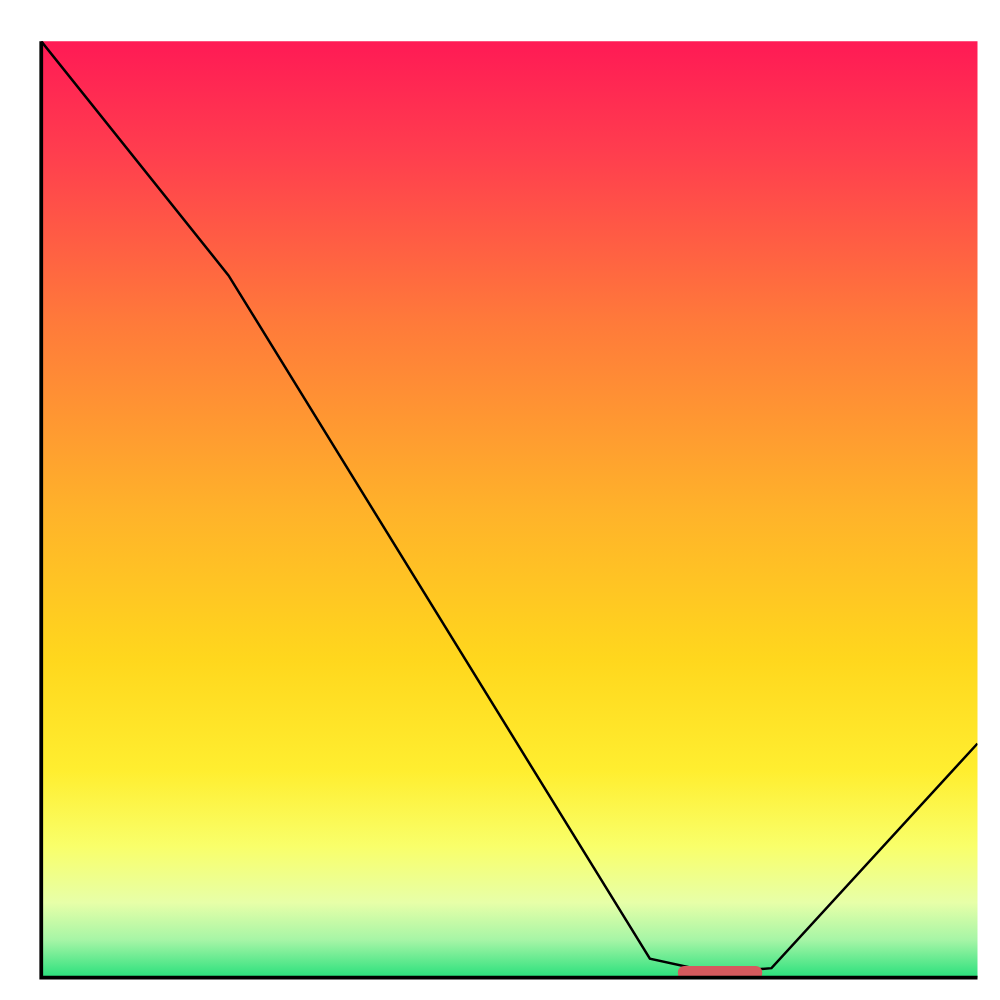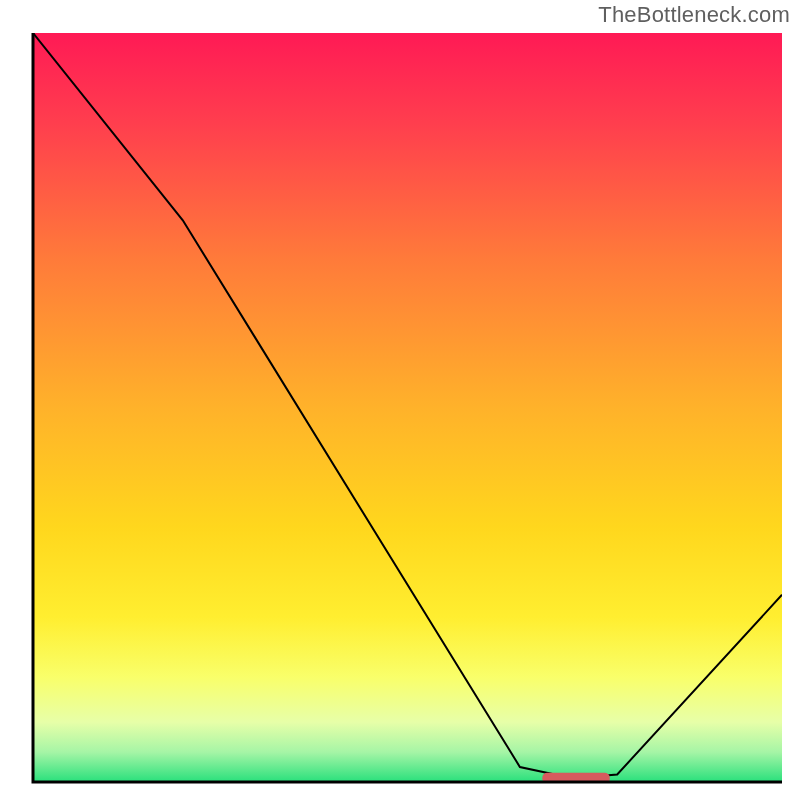--- a/index.html
+++ b/index.html
@@ -26,21 +26,20 @@
     letter-spacing: 0.2px;
   }
   svg {
     display: block;
   }
 </style>
 </head>
 <body>
 
 <div class="frame">
-  <div class="watermark">TheBottleneck.com</div>
 
   <svg id="chart-svg" width="800" height="800" viewBox="0 0 800 800">
     <defs>
       <linearGradient id="bg-grad" x1="0" y1="0" x2="0" y2="1">
           <stop offset="0%" stop-color="#ff1a55"></stop>
           <stop offset="12%" stop-color="#ff3e4e"></stop>
           <stop offset="30%" stop-color="#ff7a3a"></stop>
           <stop offset="50%" stop-color="#ffb22a"></stop>
           <stop offset="66%" stop-color="#ffd71d"></stop>
           <stop offset="78%" stop-color="#ffee30"></stop>

